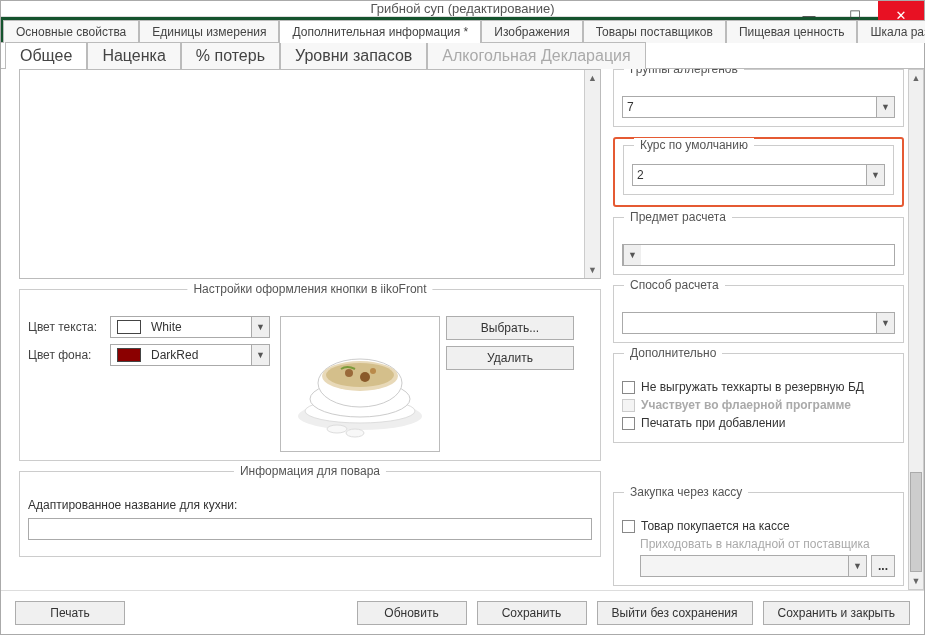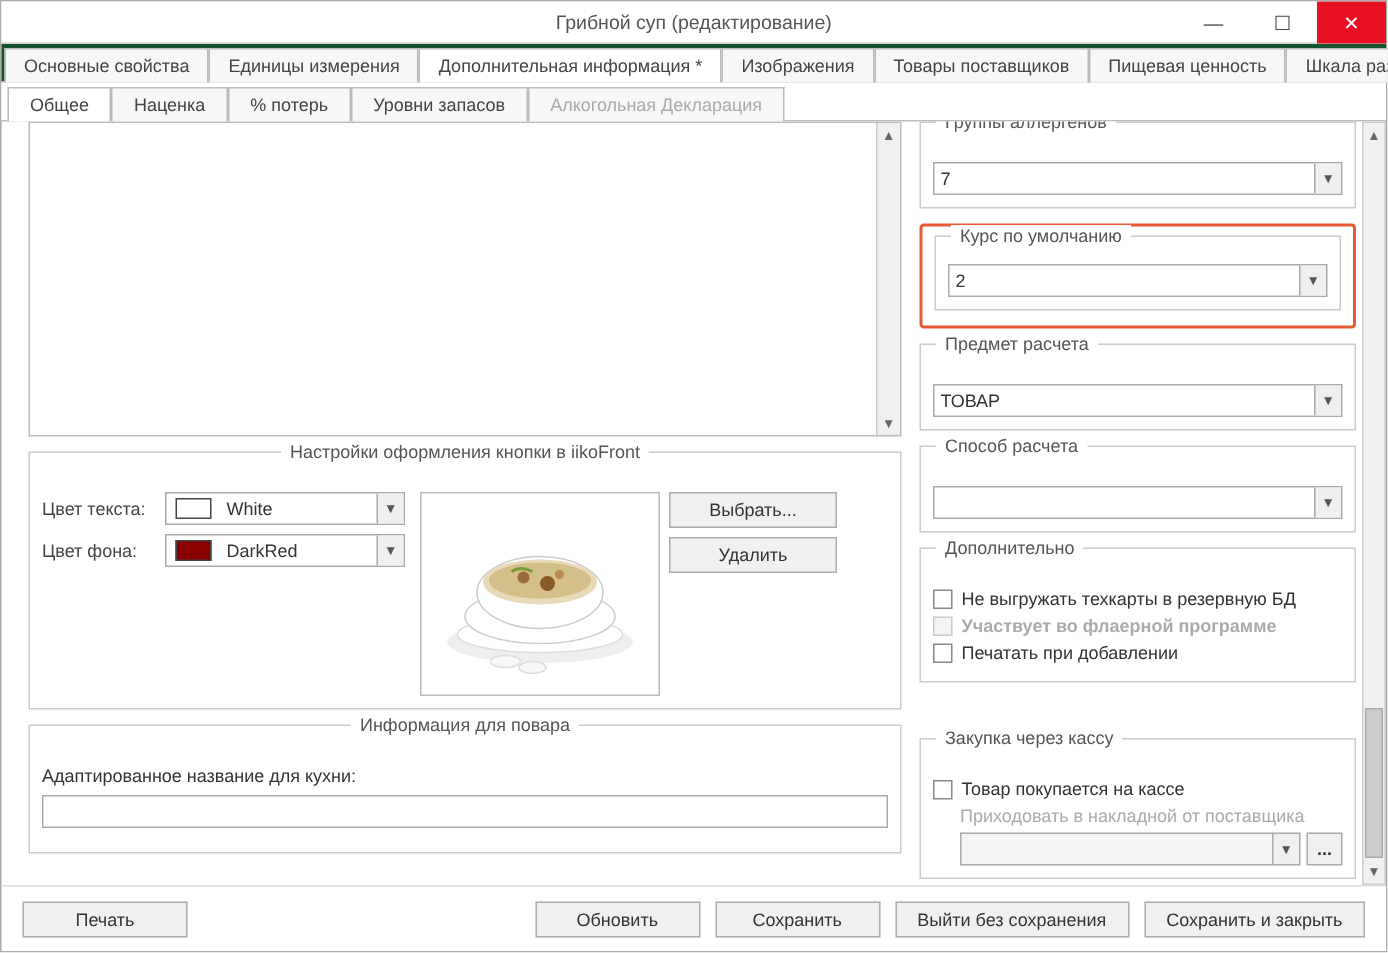--- a/index.html
+++ b/index.html
@@ -7,32 +7,32 @@
     margin: 0; padding: 0;
     font-family: "Segoe UI", Tahoma, sans-serif;
     font-size: 12px;
     color: #333;
     background: #fff;
     width: 925px; height: 635px;
     overflow: hidden;
   }
   .window { width: 925px; height: 635px; display: flex; flex-direction: column; border: 1px solid #aaa; }
   .titlebar {
-    height: 28px; background: #fff; display: flex; align-items: center;
+    height: 16px; background: #fff; display: flex; align-items: flex-start;
     border-bottom: 1px solid #ddd; position: relative;
   }
   .titlebar-title { flex: 1; text-align: center; font-size: 13px; color: #555; }
   .win-btns { position: absolute; right: 0; top: 0; height: 28px; display: flex; }
   .win-btn { width: 46px; height: 28px; display: flex; align-items: center; justify-content: center; font-size: 13px; color: #444; cursor: default; }
   .win-btn.close { background: #e81123; color: #fff; }
   .tabstrip { display: flex; align-items: flex-end; height: 26px; border-bottom: 1px solid #bbb; padding-left: 2px; background: #14532d; }
   .tab { padding: 4px 12px; border: 1px solid #bbb; border-bottom: none; margin-right: 0; background: #f7f7f7; position: relative; top: 1px; white-space: nowrap; font-size: 12px; color: #444; }
   .tab.active { background: #fff; z-index: 2; }
   .subtabstrip { display: flex; align-items: flex-end; height: 26px; border-bottom: 1px solid #bbb; padding-left: 4px; background: #fff; }
-  .subtab { padding: 4px 14px; border: 1px solid #bbb; border-bottom: none; background: #f7f7f7; position: relative; top: 1px; font-size: 12px; color: #444; margin-top: 28px; }
+  .subtab { padding: 4px 14px; border: 1px solid #bbb; border-bottom: none; background: #f7f7f7; position: relative; top: 1px; font-size: 16px; color: #444; margin-top: 28px; }
   .subtab.active { background: #fff; }
   .subtab.disabled { color: #aaa; }
   .content { flex: 1; display: flex; padding: 0 6px 0 18px; gap: 12px; overflow: hidden; position: relative; }
   .col-left { width: 582px; display: flex; flex-direction: column; }
   .col-right { flex: 1; display: flex; flex-direction: column; padding-right: 14px; }
   .multiline-area { border: 1px solid #bbb; height: 210px; background: #fff; position: relative; }
   .multiline-area .vscroll {
     position: absolute; right: 0; top: 0; bottom: 0; width: 16px;
     border-left: 1px solid #ccc; background: #f0f0f0; display: flex; flex-direction: column;
   }
@@ -45,21 +45,21 @@
   .row label { width: 82px; color: #444; }
   .combo { display: flex; align-items: center; border: 1px solid #aaa; height: 22px; background: #fff; }
   .combo.small { width: 160px; }
   .combo.wide { width: 100%; }
   .combo .swatch { width: 24px; height: 14px; border: 1px solid #444; margin: 0 6px; }
   .combo .val { flex: 1; padding: 0 4px; font-size: 12px; color: #333; white-space: nowrap; overflow: hidden; }
   .combo .dd { width: 18px; height: 100%; border-left: 1px solid #aaa; display: flex; align-items: center; justify-content: center; background: #efefef; font-size: 9px; color: #555; }
   .combo.disabled { background: #f4f4f4; }
   .combo.disabled .val { color: #aaa; }
   .btn { border: 1px solid #adadad; background: #f0f0f0; height: 24px; padding: 0 14px; font-size: 12px; color: #333; display: inline-flex; align-items: center; justify-content: center; }
-  .btn.wide { width: 112px; justify-content: center; }
+  .btn.wide { width: 128px; justify-content: center; }
   .preview-area { display: flex; gap: 6px; }
   .preview-box { width: 160px; height: 136px; border: 1px solid #bbb; display: flex; align-items: center; justify-content: center; background: #fff; }
   .preview-box svg { width: 150px; height: 126px; }
   .btncol { display: flex; flex-direction: column; gap: 6px; }
   .chook-row { display: flex; align-items: center; gap: 6px; margin-bottom: 4px; }
   .chbox { width: 13px; height: 13px; border: 1px solid #888; background: #fff; }
   .chook-row.disabled { color: #aaa; font-weight: bold; }
   .chook-row.disabled .chbox { border-color: #ccc; background: #f4f4f4; }
   .highlight-box { border: 2px solid #e55a33; border-radius: 3px; padding: 6px 8px 10px 8px; margin-top: 10px; position: relative; }
   .highlight-box .inner-fieldset { border: 1px solid #ccc; padding: 18px 8px 8px 8px; position: relative; }
@@ -192,21 +192,20 @@
           <div class="combo wide">
             <span class="val">2</span>
             <span class="dd">▼</span>
           </div>
         </div>
       </div>
 
       <div class="groupbox right">
         <div class="legend">Предмет расчета</div>
         <div class="combo wide">
-          <span class="val">ТОВАР</span>
           <span class="dd">▼</span>
         </div>
       </div>
 
       <div class="groupbox right">
         <div class="legend">Способ расчета</div>
         <div class="combo wide">
           <span class="val"></span>
           <span class="dd">▼</span>
         </div>

